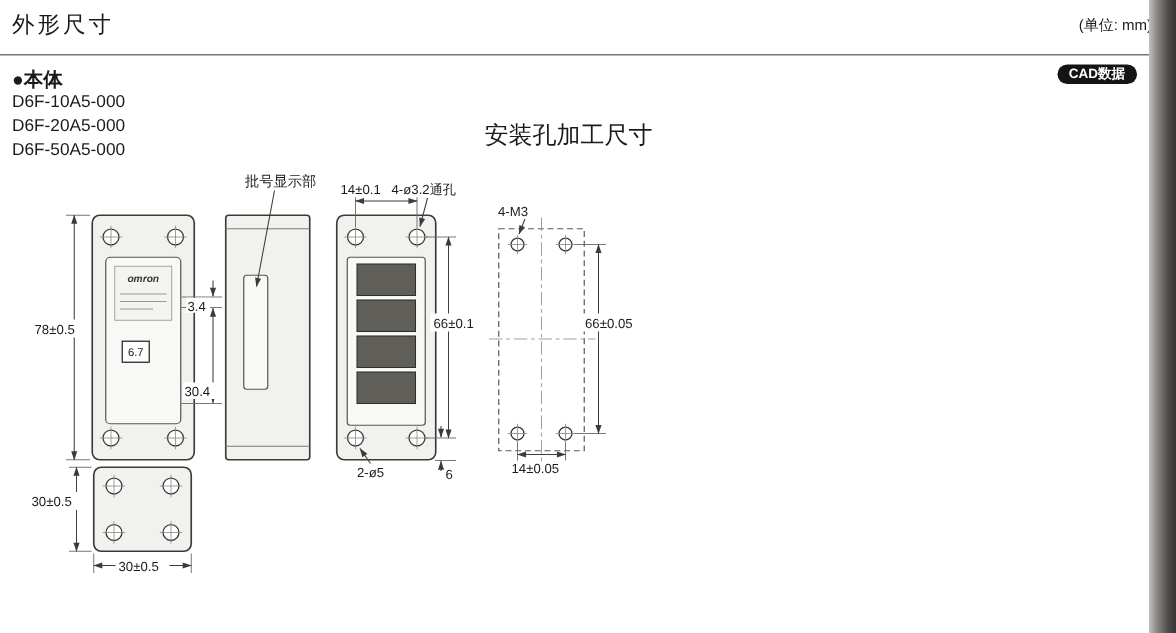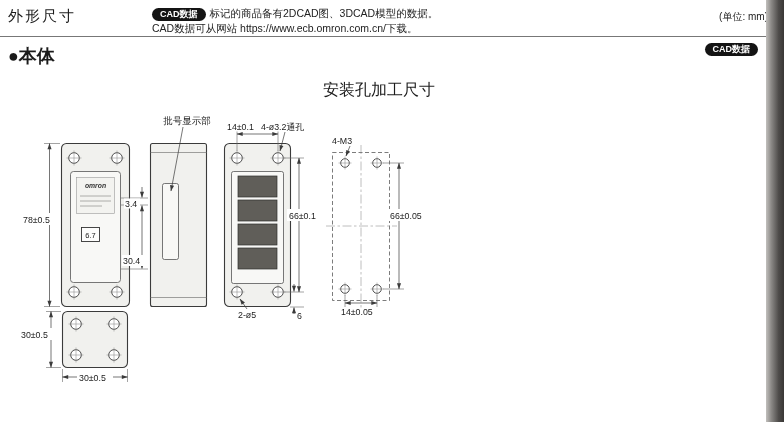--- a/index.html
+++ b/index.html
@@ -6,21 +6,21 @@
   .page{position:relative;width:784px;height:422px;background:#fff;overflow:hidden;
         font-family:"Liberation Sans",sans-serif;color:#1b1b1b}
   .abs{position:absolute}
   .title{left:8px;top:7px;font-size:15px;font-weight:normal;letter-spacing:2px;margin:0}
   .badge{display:inline-block;background:#141414;color:#fff;font-size:9px;font-weight:bold;
          padding:1px 8px;border-radius:8px;line-height:11px;vertical-align:middle}
   .cad-note{left:152px;top:6px;font-size:10.5px;line-height:15px;color:#222}
   .cad-note .line1 .badge{margin-right:4px}
   .unit{right:16px;top:10px;font-size:10px}
   .rule{left:0;top:36px;width:766px;height:0;border-top:1px solid #777}
-  .sec-title{left:8px;top:44px;font-size:18px;font-weight:bold}
+  .sec-title{left:8px;top:44px;font-size:13px;font-weight:bold}
   .sec-badge{right:26px;top:43px}
   .models{left:8px;top:60px;font-size:11.5px;line-height:16px;list-style:none;margin:0;padding:0}
   .mount-caption{left:323px;top:80px;font-size:16px}
   .edge{right:0;top:0;width:18px;height:422px;
         background:linear-gradient(90deg,#c2c0bd 0%,#8a8885 30%,#4e4c4a 70%,#393735 100%)}
   svg.drawings{left:0;top:100px}
   svg text{font-family:"Liberation Sans",sans-serif;fill:#1b1b1b}
   .body{fill:#f1f1ee;stroke:#3b3b3b;stroke-width:1.1}
   .panel{fill:#f8f8f6;stroke:#555;stroke-width:0.8}
   .lbl{fill:#f3f3f0;stroke:#999;stroke-width:0.6}
@@ -41,33 +41,32 @@
   .brandtxt{font-size:6.8px;font-weight:bold;font-style:italic;fill:#333}
   .lcdtxt{font-size:7.5px}
 </style>
 </head>
 <body>
 
 <div class="page">
 
   <h1 class="abs title">外形尺寸</h1>
 
-  <div class="abs cad-note">
-    <div class="line1">
-      <span class="badge">CAD数据</span><span>标记的商品备有2DCAD图、3DCAD模型的数据。</span>
-    </div>
-    <div class="line2">CAD数据可从网站 https://www.ecb.omron.com.cn/下载。</div>
-  </div>
 
   <div class="abs unit">(单位: mm)</div>
   <div class="abs rule"></div>
 
   <div class="abs sec-title">●本体</div>
   <span class="abs badge sec-badge">CAD数据</span>
 
+  <ul class="abs models">
+    <li>D6F-10A5-000</li>
+    <li>D6F-20A5-000</li>
+    <li>D6F-50A5-000</li>
+  </ul>
 
   <div class="abs mount-caption">安装孔加工尺寸</div>
 
   <svg class="abs drawings" width="784" height="322" viewBox="0 100 784 322">
     <defs>
       <marker id="arr" viewBox="0 0 10 10" refX="9.5" refY="5" markerWidth="7" markerHeight="6" orient="auto-start-reverse" markerUnits="userSpaceOnUse">
         <path d="M0,1.6 L10,5 L0,8.4 z" fill="#3b3b3b"></path>
       </marker>
       <g id="holeS">
         <circle r="5.3" class="holec"></circle>

